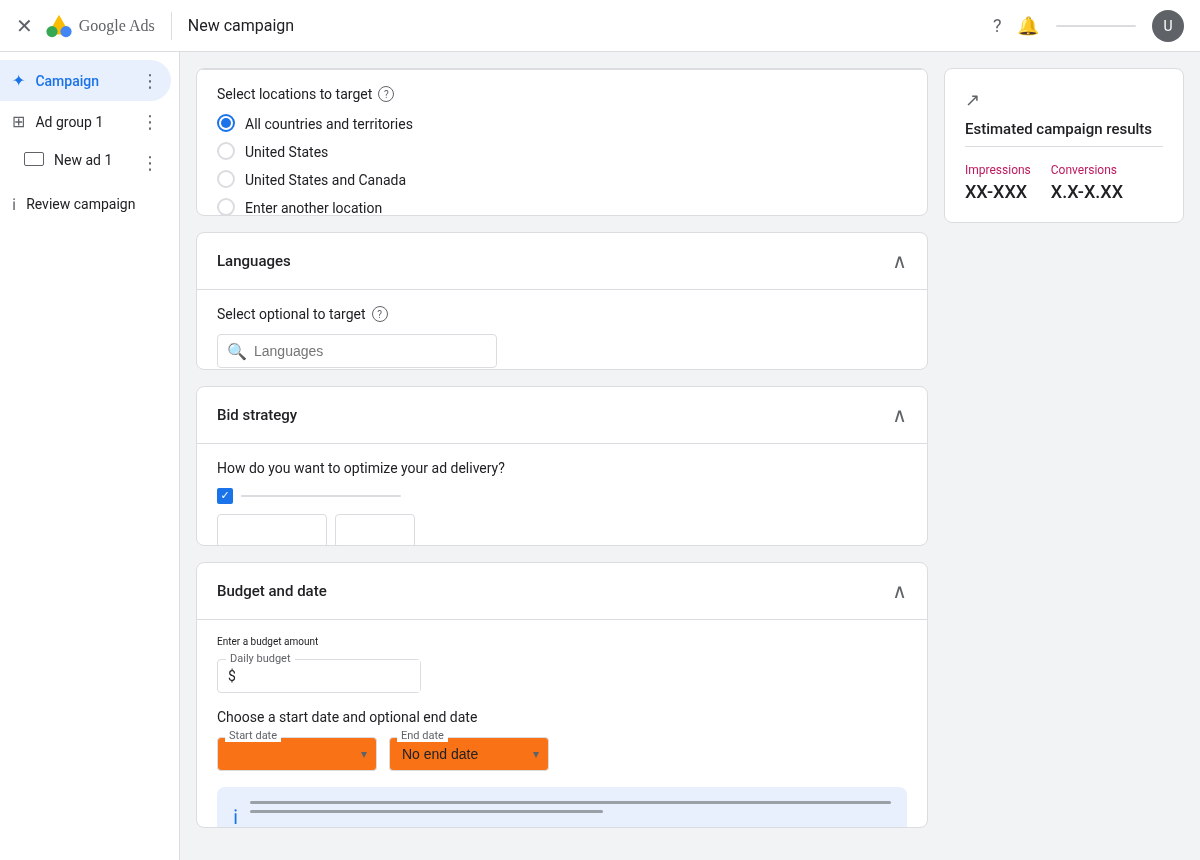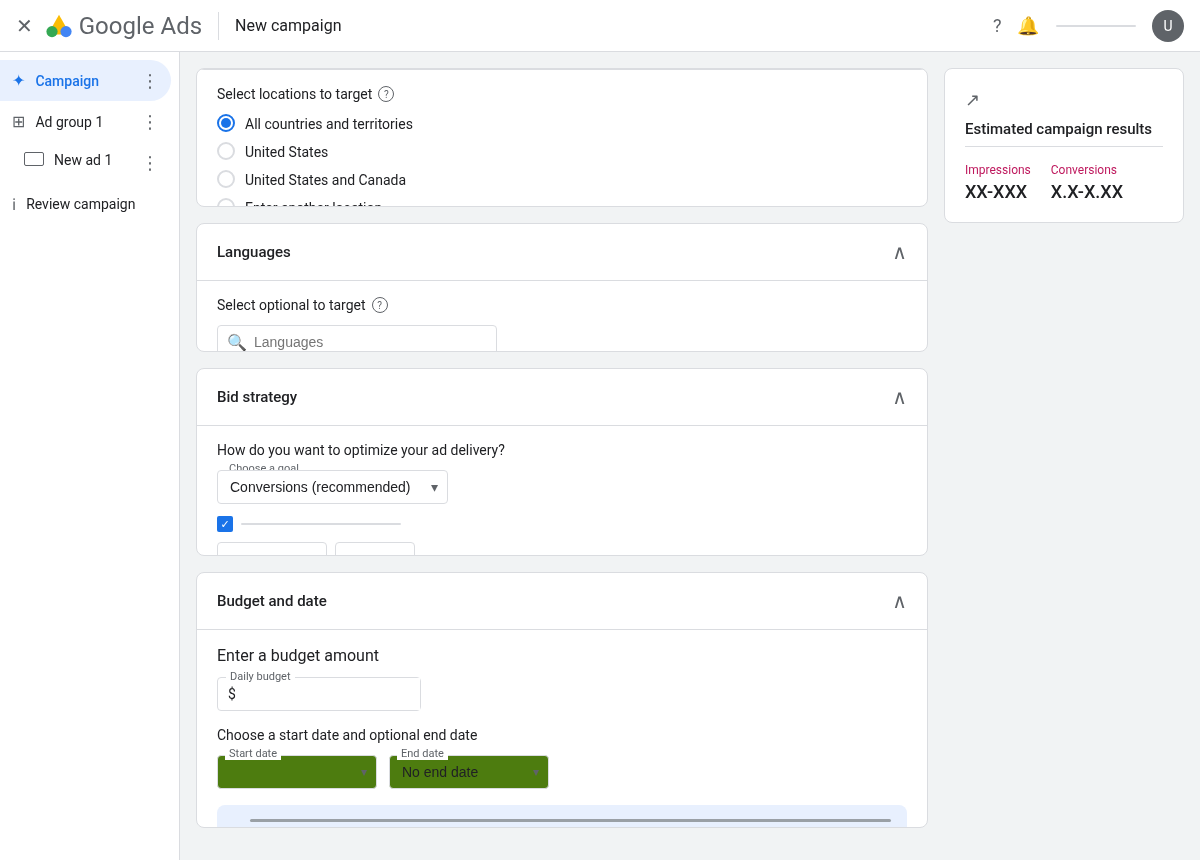--- a/index.html
+++ b/index.html
@@ -7,21 +7,21 @@
 
     
     .header {
       display: flex; align-items: center; height: 52px;
       background: #fff; border-bottom: 1px solid #dadce0;
       padding: 0 16px; position: fixed; top: 0; left: 0; right: 0; z-index: 100;
     }
     .header-close { color: #5f6368; cursor: pointer; font-size: 20px; margin-right: 12px; }
     .logo { display: flex; align-items: center; gap: 6px; }
     .logo-svg { width: 28px; height: 28px; }
-    .logo-text { font-size: 24px; color: #5f6368; font-weight: 400; }
+    .logo-text { font-size: 16px; color: #5f6368; font-weight: 400; font-family: Liberation Serif, serif; }
     .header-divider { width: 1px; height: 28px; background: #dadce0; margin: 0 16px; }
     .header-title { font-size: 16px; color: #202124; font-weight: 400; flex: 1; }
     .header-actions { display: flex; align-items: center; gap: 16px; }
     .header-icon { color: #5f6368; cursor: pointer; font-size: 18px; }
     .header-divider2 { width: 80px; height: 2px; background: #dadce0; border-radius: 1px; }
     .avatar { width: 32px; height: 32px; background: #5f6368; border-radius: 50%; display: flex; align-items: center; justify-content: center; color: white; font-size: 14px; }
 
     
     .app-layout { display: flex; margin-top: 52px; height: calc(100vh - 52px); }
 
@@ -112,33 +112,33 @@
     .checkbox-line { height: 2px; background: #dadce0; border-radius: 1px; width: 160px; }
     .input-row { display: flex; gap: 8px; margin-top: 4px; }
     .input-box {
       border: 1px solid #dadce0; border-radius: 4px; padding: 8px 10px;
       font-size: 14px; color: #202124; background: #fff;
     }
     .input-box.narrow { width: 110px; }
     .input-box.medium { width: 80px; }
 
     
-    .budget-label { font-size: 16px; color: #202124; margin-bottom: 12px; }
+    .budget-label { font-size: 10px; color: #202124; margin-bottom: 12px; }
     .budget-input-wrap { position: relative; display: inline-flex; align-items: center; border: 1px solid #dadce0; border-radius: 4px; overflow: visible; margin-bottom: 16px; }
     .budget-label-float { font-size: 11px; color: #5f6368; position: absolute; top: -8px; left: 8px; background: #fff; padding: 0 4px; }
     .budget-prefix { padding: 8px 4px 8px 10px; font-size: 14px; color: #202124; }
     .budget-input { border: none; outline: none; padding: 8px 10px 8px 2px; font-size: 14px; width: 180px; }
     .date-label { font-size: 14px; color: #202124; margin-bottom: 12px; }
     .date-row { display: flex; gap: 12px; }
     .date-select-wrap { position: relative; border-radius: 14px; }
     .date-select-label { font-size: 11px; color: #5f6368; position: absolute; top: -8px; left: 8px; background: #fff; padding: 0 4px; z-index: 1; }
     .date-select {
       appearance: none; border: 1px solid #dadce0; border-radius: 4px;
       padding: 8px 36px 8px 12px; font-size: 14px; color: #202124;
-      background: #4d7c0f; cursor: pointer; min-width: 160px; outline: none;
+      background: #f97316; cursor: pointer; min-width: 160px; outline: none;
     }
     .date-arrow { position: absolute; right: 10px; top: 50%; transform: translateY(-50%); color: #5f6368; pointer-events: none; font-size: 12px; }
 
     
     .info-box {
       background: #e8f0fe; border-radius: 8px; padding: 14px 16px;
       display: flex; align-items: flex-start; gap: 12px; margin-top: 16px;
     }
     .info-icon { color: #1a73e8; font-size: 20px; flex-shrink: 0; margin-top: 2px; }
     .info-lines { display: flex; flex-direction: column; gap: 6px; flex: 1; }
@@ -254,31 +254,20 @@
         </div>
       </div>
 
       <div class="section-card">
         <div class="section-header">
           <span class="section-title">Bid strategy</span>
           <span class="section-chevron">∧</span>
         </div>
         <div class="section-body">
           <div class="bid-question">How do you want to optimize your ad delivery?</div>
-          <div class="select-outer">
-            <span class="select-label">Choose a goal</span>
-            <div class="select-wrap">
-              <select>
-                <option>Conversions (recommended)</option>
-                <option>Clicks</option>
-                <option>Impressions</option>
-                <option>Views</option>
-              </select>
-            </div>
-          </div>
           <div class="checkbox-row">
             <div class="checkbox-blue"></div>
             <div class="checkbox-line"></div>
           </div>
           <div class="input-row">
             <input class="input-box narrow" type="text" style="">
             <input class="input-box medium" type="text" style="">
           </div>
         </div>
       </div>

